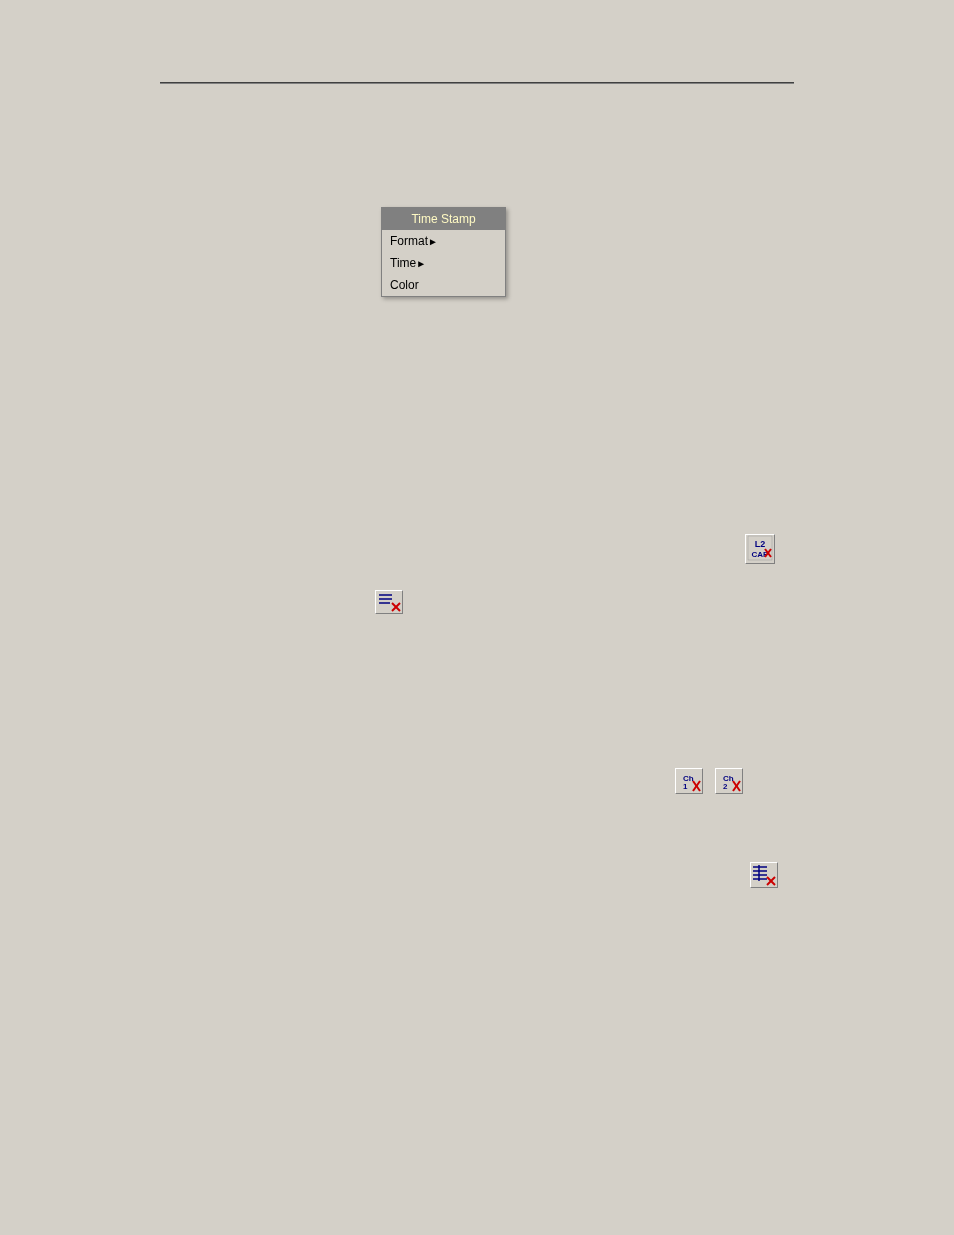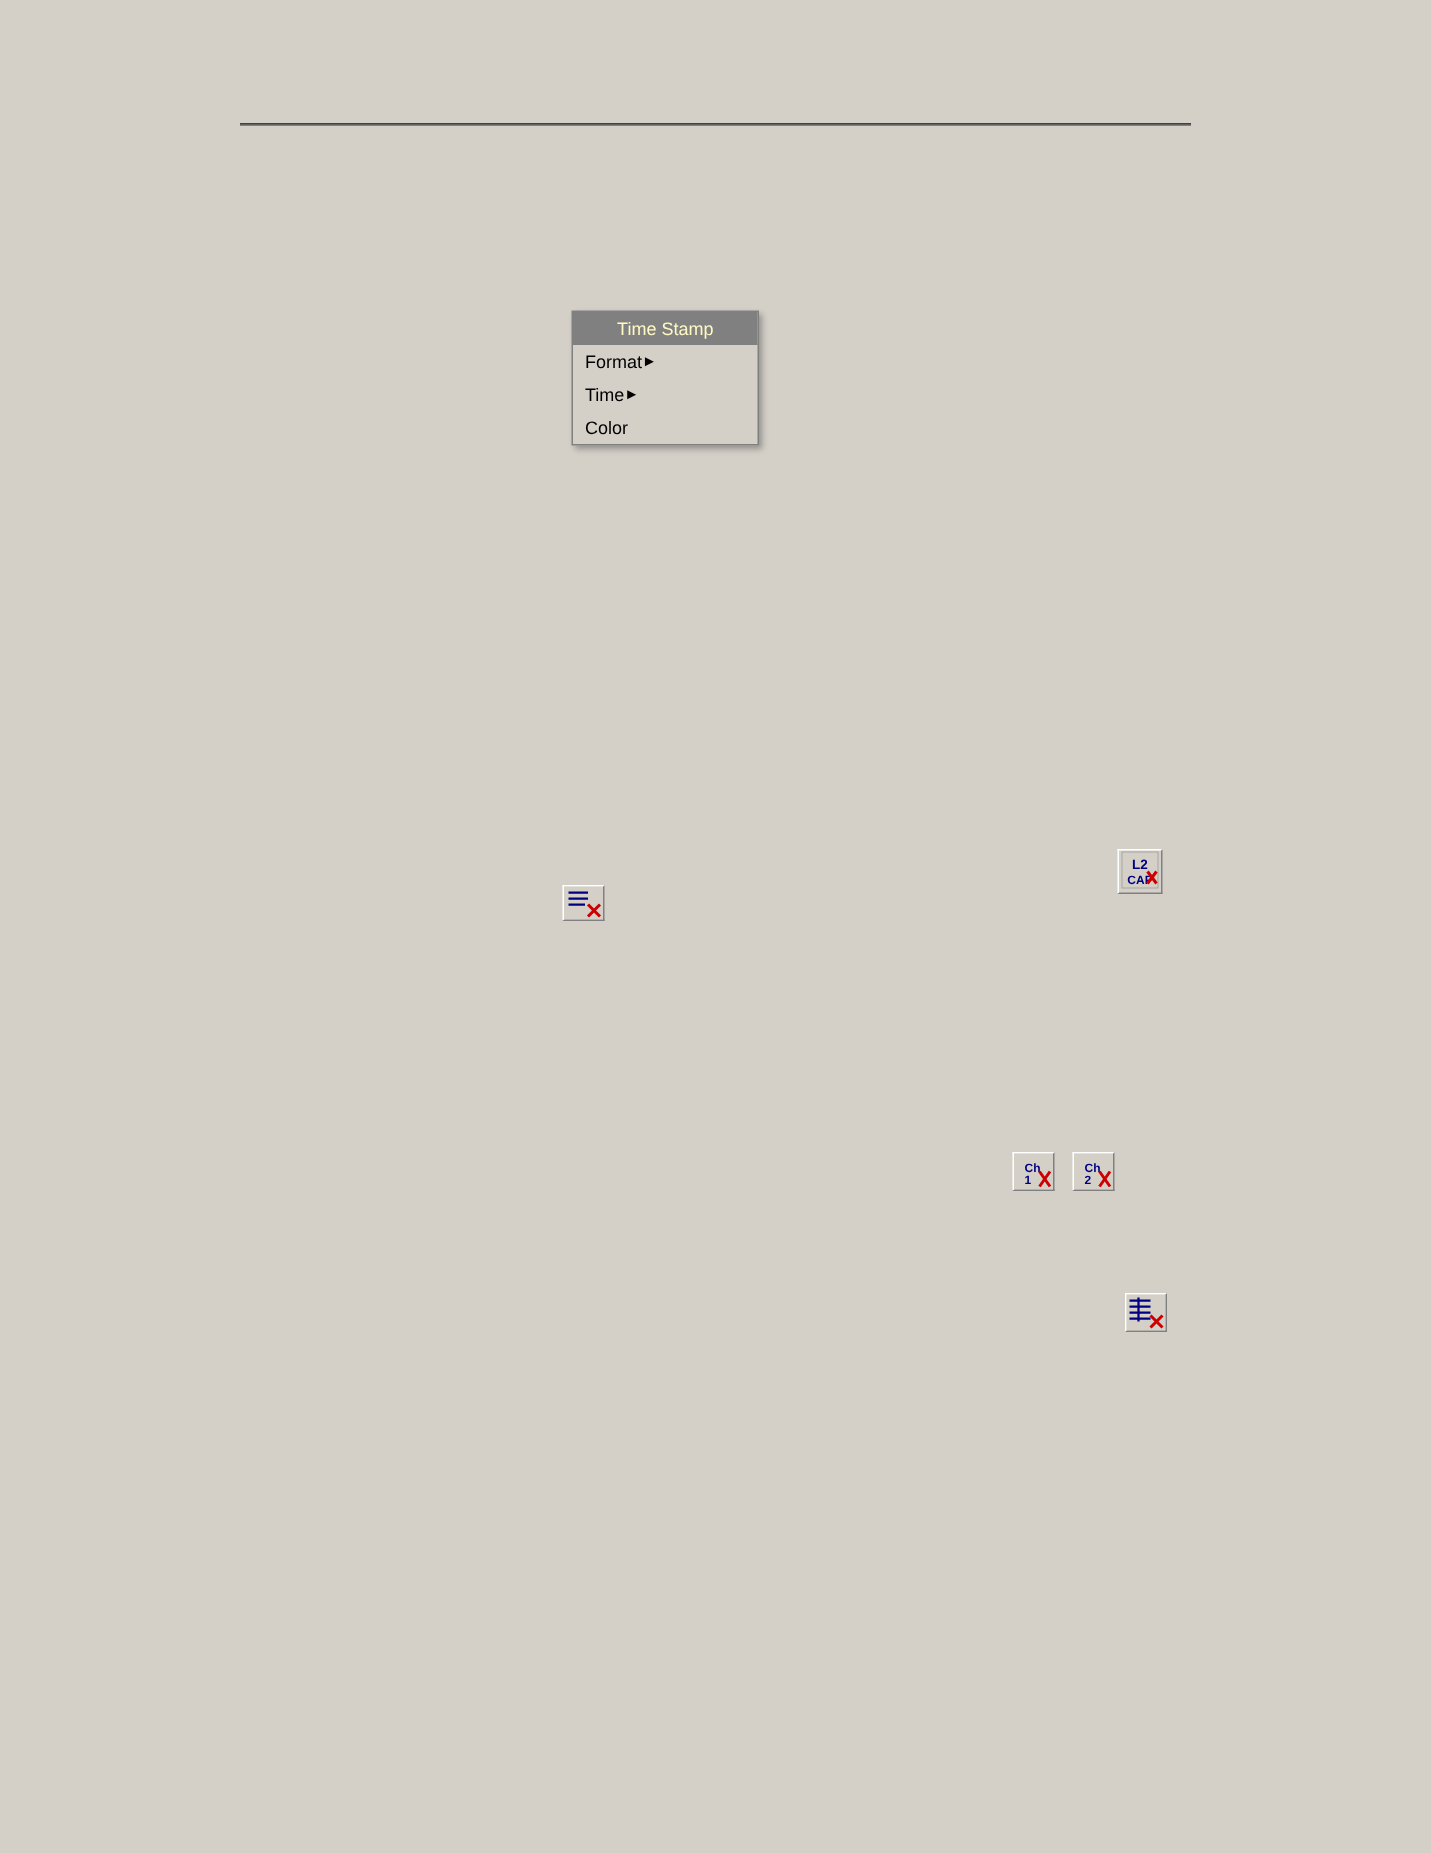--- a/index.html
+++ b/index.html
@@ -77,21 +77,20 @@
       border-top: 1px solid #ffffff;
       border-left: 1px solid #ffffff;
       display: flex;
       align-items: center;
       justify-content: center;
       cursor: pointer;
       font-size: 9px;
       font-weight: bold;
       text-align: center;
       line-height: 1.1;
-      margin-top: 32px;
     }
 
     .icon-fx {
       position: absolute;
       top: 590px;
       left: 375px;
       width: 28px;
       height: 24px;
       background-color: #d4d0c8;
       border: 1px solid #808080;

